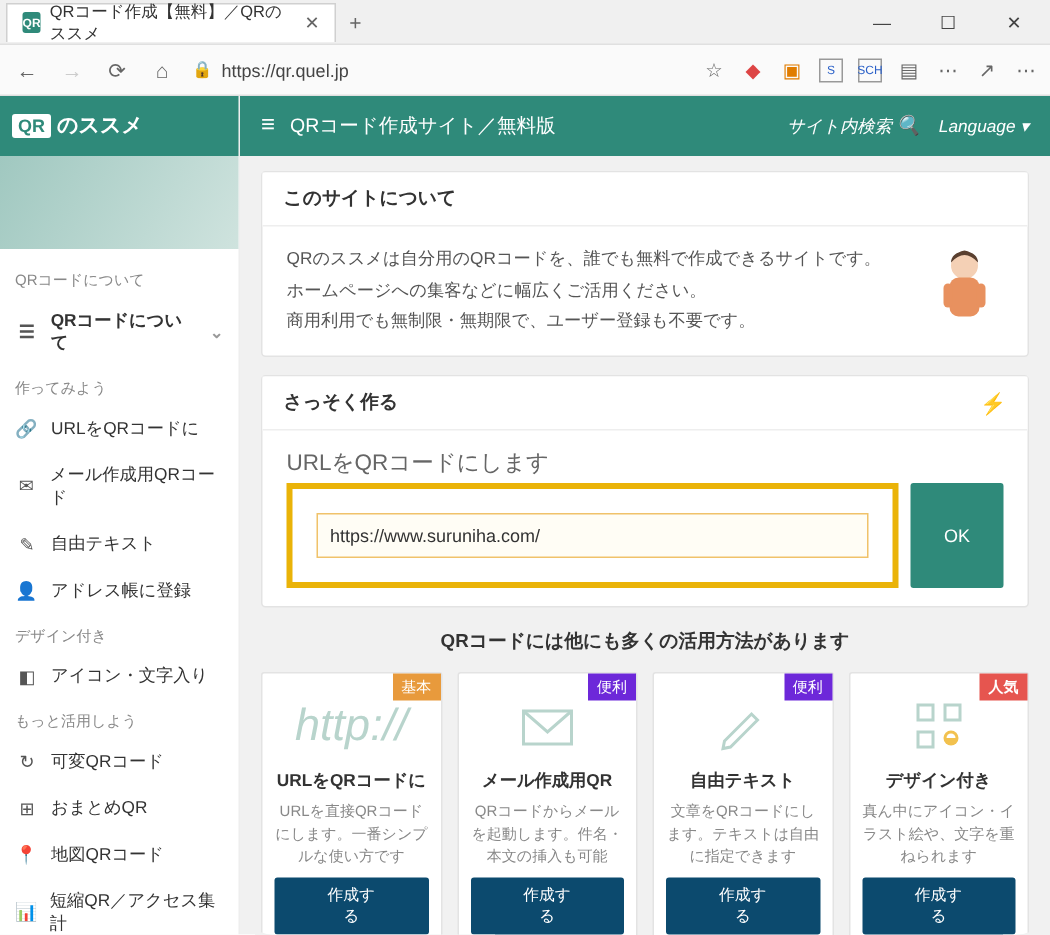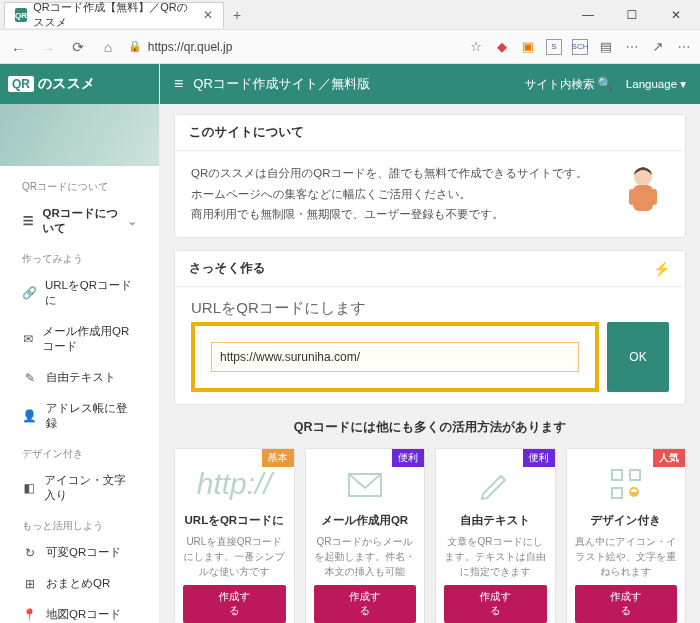--- a/index.html
+++ b/index.html
@@ -22,32 +22,32 @@
 .addricons span { width: 16px; height: 16px; font-size: 13px; color: #666; display: flex; align-items: center; justify-content: center; }
 .addricons .sq { border: 1px solid #999; font-size: 8px; padding: 1px 2px; }
 
 
 .page { display: flex; height: calc(623px - 64px); }
 .sidebarwrap { width: 160px; background: #fff; border-right: 1px solid #eee; display: flex; flex-direction: column; }
 .logo { height: 40px; background: #2f8a7a; color: #fff; display: flex; align-items: center; padding: 0 8px; font-size: 14px; font-weight: bold; }
 .logo .qrmark { background: #fff; color: #2f8a7a; padding: 1px 4px; border-radius: 2px; margin-right: 4px; font-size: 12px; }
 .hero { height: 62px; background: linear-gradient(120deg, #a0c8c0 0%, #cfe3de 100%); }
 
-.sidenav { flex: 1; overflow: auto; padding: 6px 12px; }
+.sidenav { flex: 1; overflow: auto; padding: 6px 0; }
 .navsection { font-size: 10px; color: #888; padding: 8px 10px 4px; }
 .navitem { display: flex; align-items: center; gap: 8px; padding: 8px 10px; font-size: 11.5px; color: #333; }
 .navitem .icn { width: 16px; text-align: center; color: #555; font-size: 12px; }
 .navitem.expand::after { content: "⌄"; margin-left: auto; color: #999; font-size: 11px; }
 .navitem.bold { font-weight: 600; }
 
 
 .main { flex: 1; background: #f1f1f1; display: flex; flex-direction: column; }
 .mainbar { height: 40px; background: #2f8a7a; color: #fff; display: flex; align-items: center; padding: 0 14px; gap: 10px; font-size: 13px; }
 .mainbar .hamburger { font-size: 16px; }
-.mainbar .right { margin-left: auto; display: flex; align-items: center; gap: 12px; font-size: 11.5px; }
+.mainbar .right { margin-left: auto; display: flex; align-items: center; gap: 12px; font-size: 11.5px; font-style: italic; }
 .mainbar .right .sicn { font-size: 13px; }
 
 .content { padding: 10px 14px; overflow: auto; flex: 1; border-radius: 22px; }
 
 .card { background: #fff; border: 1px solid #e3e3e3; border-radius: 3px; margin-bottom: 12px; }
 .card-h { padding: 9px 14px; font-size: 12.5px; color: #333; border-bottom: 1px solid #eee; background: #fff; font-weight: 600; display: flex; align-items: center; }
 .card-b { padding: 12px 16px; font-size: 11.5px; color: #555; line-height: 1.8; display: flex; gap: 10px; }
 .card-b .txt { flex: 1; }
 .woman { width: 52px; height: 56px; }
 .woman svg { width: 100%; height: 100%; }
@@ -64,21 +64,21 @@
 .grid { display: grid; grid-template-columns: repeat(4, 1fr); gap: 10px; }
 .tile { background: #fff; border: 1px solid #e3e3e3; border-radius: 2px; position: relative; padding: 14px 8px 12px; text-align: center; }
 .badge { position: absolute; top: 0; right: 0; color: #fff; font-size: 10px; padding: 2px 6px; }
 .badge.b1 { background: #e89a3c; }
 .badge.b2 { background: #6d28d9; }
 .badge.b3 { background: #e6554f; font-weight: bold; }
 .tile .ticn { height: 42px; display: flex; align-items: center; justify-content: center; color: #b8d4cc; font-size: 30px; font-style: italic; }
 .tile .ticn svg { width: 40px; height: 40px; }
 .tile h4 { font-size: 11.5px; color: #333; margin: 8px 0 6px; }
 .tile p { font-size: 10px; color: #888; line-height: 1.5; min-height: 44px; }
-.tile .go { display: inline-block; background: #be185d; color: #fff; font-size: 10.5px; padding: 5px 32px; border-radius: 2px; margin-top: 6px; }
+.tile .go { display: inline-block; background: #0c4a6e; color: #fff; font-size: 10.5px; padding: 5px 32px; border-radius: 2px; margin-top: 6px; }
 
 .grid2 { display: grid; grid-template-columns: repeat(4, 1fr); gap: 10px; margin-top: 10px; }
 .tile2 { background: #fff; border: 1px solid #e3e3e3; height: 40px; position: relative; display: flex; align-items: center; justify-content: center; }
 .tile2 .ticn2 { color: #b8d4cc; font-size: 22px; }
 .tile2 svg { width: 30px; height: 24px; }
 </style>
 </head>
 <body>
 
 <div class="titlebar">

